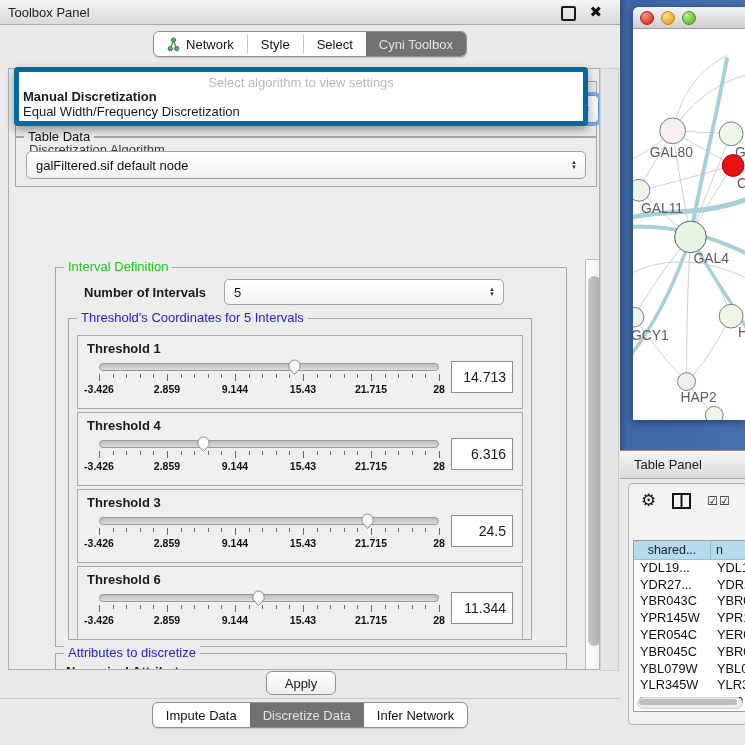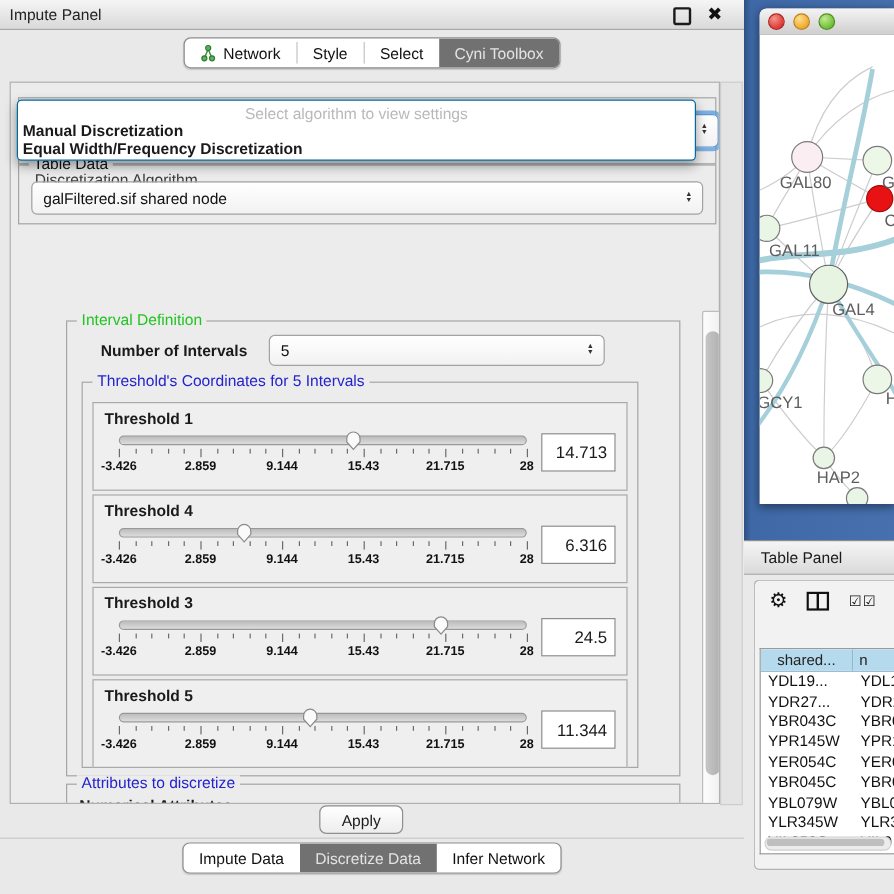--- a/index.html
+++ b/index.html
@@ -41,26 +41,26 @@
   .combo{position:absolute;background:linear-gradient(#ffffff,#f2f2f2);border:1px solid #a2a2a2;
     border-radius:5px;display:flex;align-items:center;}
   .combo-text{margin-left:9px;color:#111;}
   .stepper{position:absolute;right:8px;top:50%;transform:translateY(-50%);
     display:flex;flex-direction:column;align-items:center;color:#333;}
   .stepper span{font-size:6px;line-height:5px;}
   .combo.focused{box-shadow:0 0 0 3px rgba(90,155,220,.75);border-color:#5b9bd5;}
 
   
   #algo-label{position:absolute;left:20px;top:73px;color:#3b3b3b;}
-  #algo-popup{position:absolute;left:14px;top:83px;width:564px;height:49px;background:#fff;
-    border:1px solid #0369a1;border-radius:4px;box-shadow:0 4px 10px rgba(0,0,0,.38);z-index:30;}
+  #algo-popup{position:absolute;left:14px;top:67px;width:564px;height:49px;background:#fff;
+    border:5px solid #0369a1;border-radius:4px;box-shadow:0 4px 10px rgba(0,0,0,.38);z-index:30;}
   #algo-placeholder{position:absolute;left:0;right:0;top:3px;text-align:center;color:#b9b9b9;}
   .algo-option{position:absolute;left:4px;white-space:nowrap;}
   #algo-opt-0{top:17px;font-weight:bold;}
-  #algo-opt-1{top:32px;font-weight:bold;}
+  #algo-opt-1{top:32px;}
 
   
   #interval-group{left:46px;top:198px;width:510px;height:378px;}
   #noi-label{position:absolute;left:28px;top:17px;font-weight:bold;}
   #noi-combo{left:168px;top:11px;width:278px;height:24px;}
   #thresh-group{left:12px;top:50px;width:462px;height:320px;}
   .threshold-box{position:relative;margin:0 0 3px 8px;width:426px;height:62px;
     border:1px solid #a9a9a9;background:#efefef;padding:5px 9px;}
   .threshold-box:first-of-type{margin-top:16px;}
   .threshold-title{font-weight:bold;}
@@ -133,21 +133,21 @@
   #tp-hscroll{position:absolute;left:3px;right:3px;bottom:2px;height:10px;background:#ececec;
     border:1px solid #d0d0d0;border-radius:6px;}
   #tp-hthumb{position:absolute;left:1px;top:1px;height:6px;width:94%;background:#bfbfbf;border-radius:4px;}
 </style>
 </head>
 <body>
 
 <div id="control-panel">
 
   <div id="cp-titlebar">
-    <span id="cp-title">Impute Panel</span>
+    <span id="cp-title">Toolbox Panel</span>
     <span id="cp-float"></span>
     <span id="cp-close">✖</span>
   </div>
 
   <div id="cp-tabbar">
     <div class="seg-control">
       <div class="seg">
         <span class="net-icon">
           <svg width="13" height="15" viewBox="0 0 13 15">
             <path d="M6.5 4 L3.5 11 M6.5 4 L9.5 11" stroke="#3e8e41" stroke-width="1.2" fill="none"></path>
@@ -179,21 +179,21 @@
     <div class="combo focused" style="left:10px;top:26px;width:578px;height:26px;">
       <span class="stepper">
           <span>▲</span>
           <span>▼</span>
         </span>
     </div>
 
     <div class="group" style="left:6px;top:68px;width:580px;height:48px;">
       <span class="group-title gt-black">Table Data</span>
       <div class="combo" style="left:10px;top:13px;width:558px;height:26px;">
-        <span class="combo-text">galFiltered.sif shared node</span>
+        <span class="combo-text">galFiltered.sif default node</span>
         <span class="stepper">
             <span>▲</span>
             <span>▼</span>
           </span>
       </div>
     </div>
 
     <div class="group" id="interval-group">
       <span class="group-title gt-green">Interval Definition</span>
       <span id="noi-label">Number of Intervals</span>
@@ -355,21 +355,21 @@
                   <span class="tick-label" style="left: 60%;">15.43</span>
                   <span class="tick-label" style="left: 80%;">21.715</span>
                   <span class="tick-label" style="left: 100%;">28</span>
                 </div>
             </div>
             <div class="value-box">24.5</div>
           </div>
         </div>
 
         <div class="threshold-box">
-          <div class="threshold-title">Threshold 5</div>
+          <div class="threshold-title">Threshold 6</div>
           <div class="slider-row">
             <div class="slider">
               <div class="track"></div>
               <div class="thumb" style="left: 46.9993%;">
                 <svg width="15" height="18" viewBox="0 0 15 18">
                     <path d="M2 7.5 a5.5 5.5 0 0 1 11 0 v2.8 L7.5 16.5 L2 10.3 z" fill="#fafafa" stroke="#8a8a8a"></path>
                   </svg>
               </div>
               <div class="ticks">
                   <div class="tick major" style="left: 0%;"></div>

